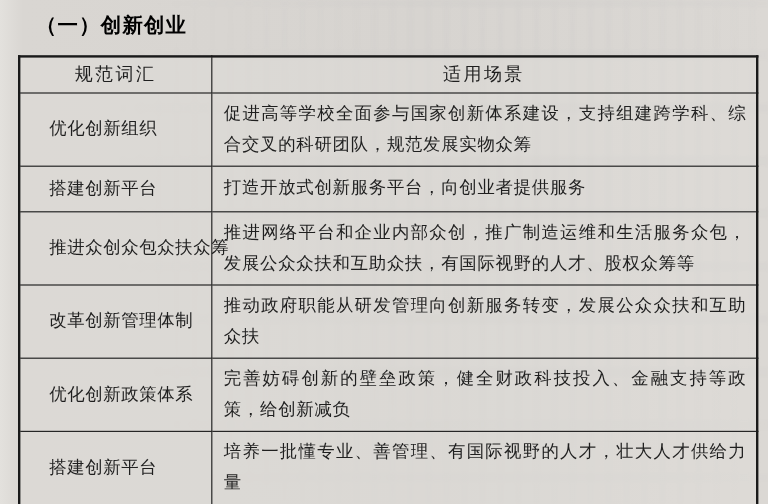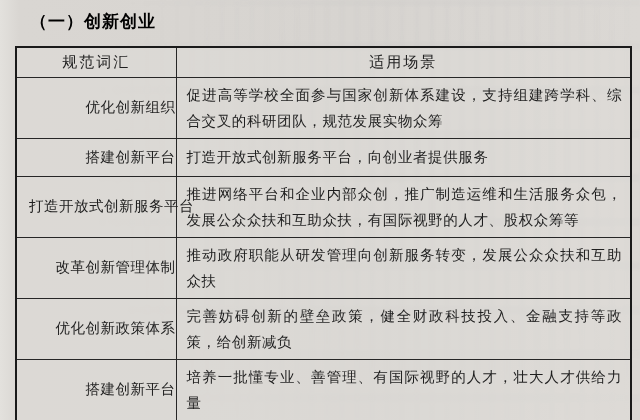--- a/index.html
+++ b/index.html
@@ -56,24 +56,23 @@
     text-align: center;
     vertical-align: middle;
     letter-spacing: 2px;
   }
 
   table.vocab td {
     font-size: 14.5px;
     vertical-align: middle;
   }
   td.term {
-    padding-left: 12px;
+    padding-left: 24px;
     letter-spacing: 0.5px;
     white-space: nowrap;
-    text-align: right;
   }
   td.scen {
     font-family: "Liberation Serif", serif;
     padding: 4px 8px 4px 10px;
     line-height: 26px;
     text-align: justify;
     letter-spacing: 0.6px;
   }
 
   
@@ -105,21 +104,21 @@
   <tbody>
     <tr class="r0">
       <td class="term">优化创新组织</td>
       <td class="scen">促进高等学校全面参与国家创新体系建设，支持组建跨学科、综合交叉的科研团队，规范发展实物众筹</td>
     </tr>
     <tr class="r1">
       <td class="term">搭建创新平台</td>
       <td class="scen">打造开放式创新服务平台，向创业者提供服务</td>
     </tr>
     <tr class="r2">
-      <td class="term">打造开放式创新服务平台</td>
+      <td class="term">推进众创众包众扶众筹</td>
       <td class="scen">推进网络平台和企业内部众创，推广制造运维和生活服务众包，发展公众众扶和互助众扶，有国际视野的人才、股权众筹等</td>
     </tr>
     <tr class="r3">
       <td class="term">改革创新管理体制</td>
       <td class="scen">推动政府职能从研发管理向创新服务转变，发展公众众扶和互助众扶</td>
     </tr>
     <tr class="r4">
       <td class="term">优化创新政策体系</td>
       <td class="scen">完善妨碍创新的壁垒政策，健全财政科技投入、金融支持等政策，给创新减负</td>
     </tr>

